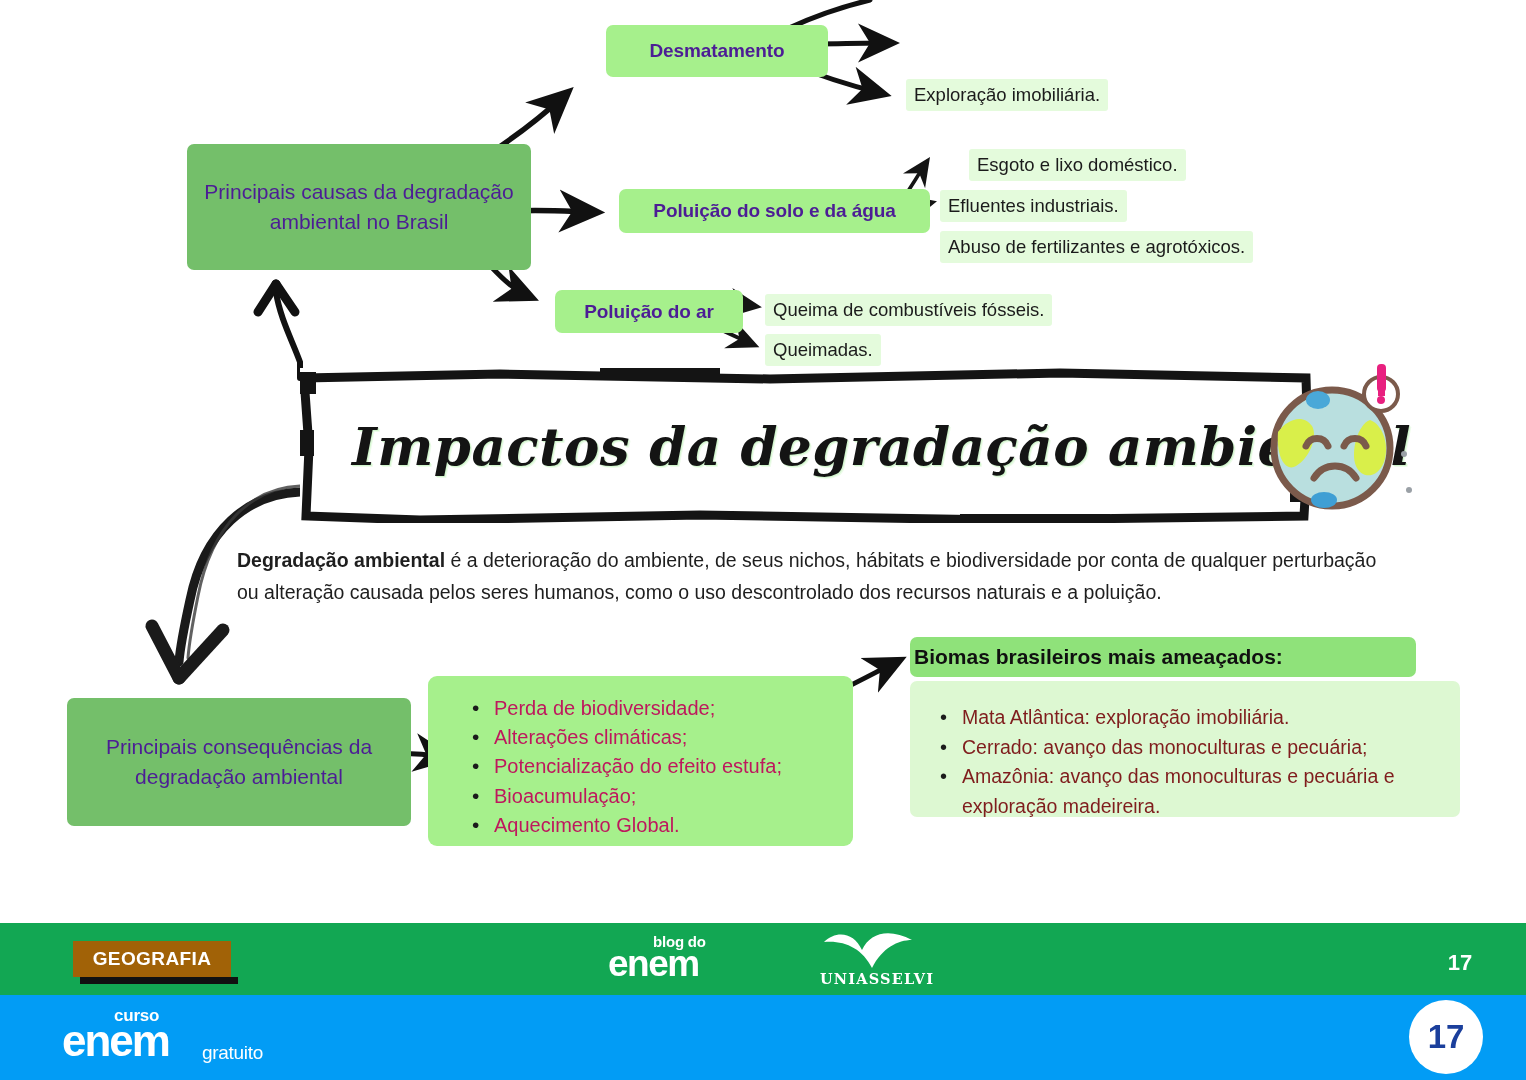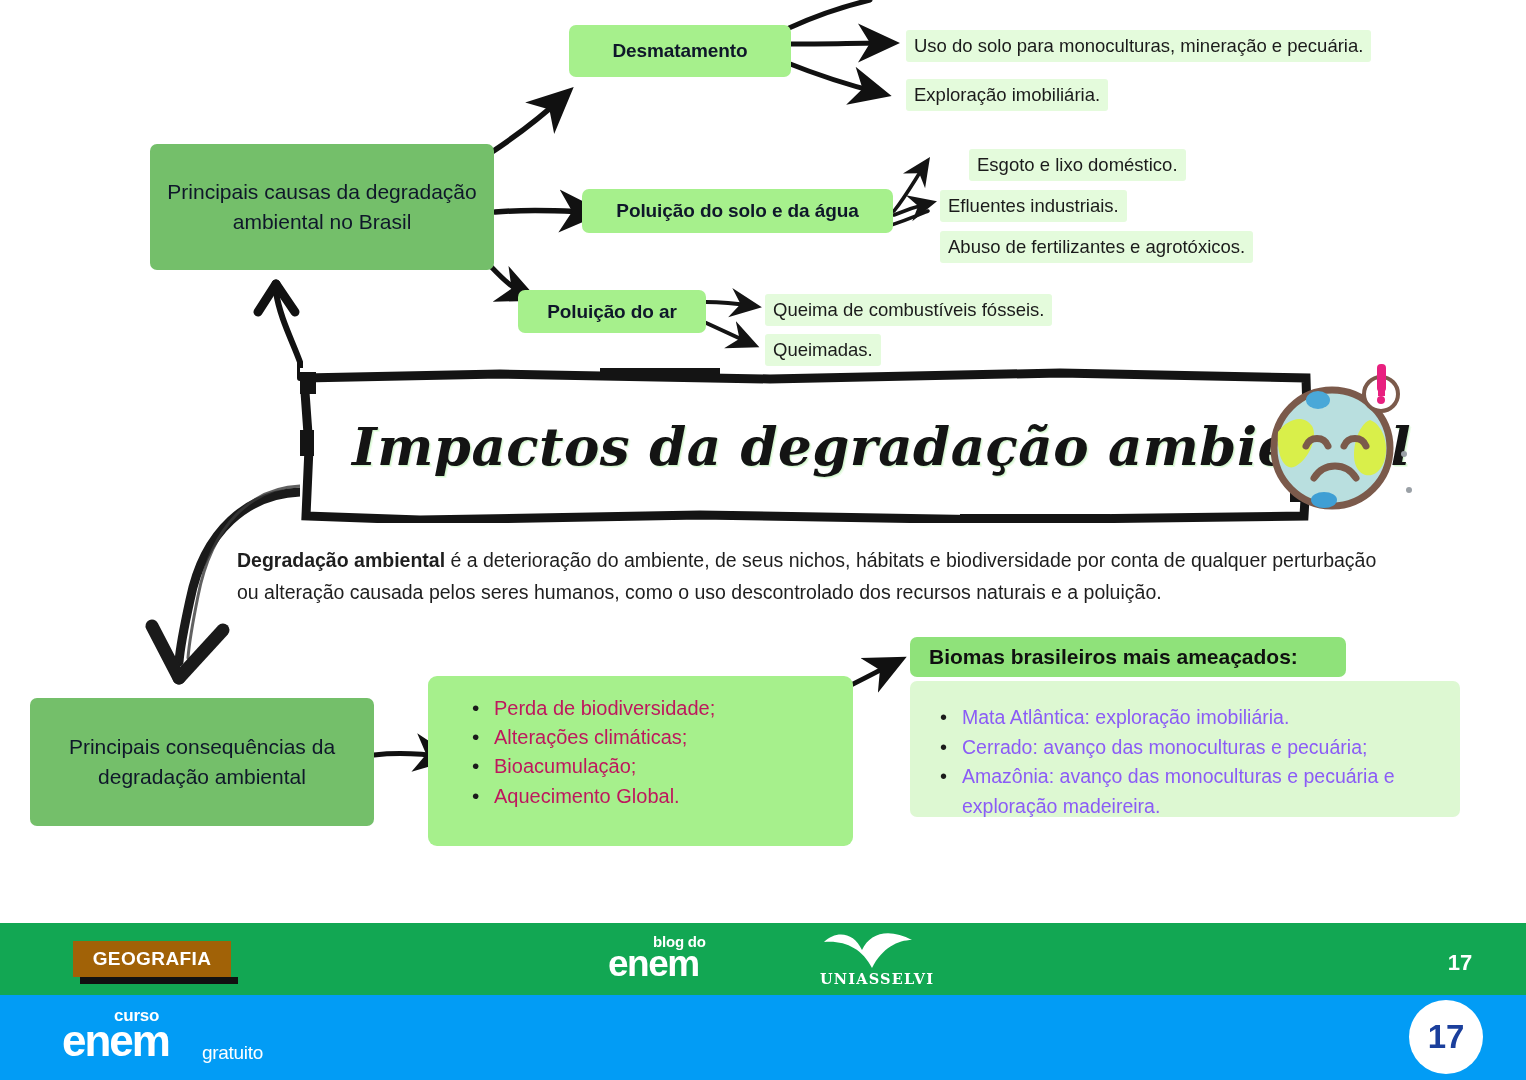--- a/index.html
+++ b/index.html
@@ -27,21 +27,22 @@
   }
 
   
   .node {
     position: absolute;
     z-index: 3;
     display: flex;
     align-items: center;
     justify-content: center;
     text-align: center;
-    color: #0f172a;
+    color: #4c1d95;
+    margin-left: 37px;
   }
 
   .node-dark {
     background: #74bf6a;
     border-radius: 7px;
     font-size: 21px;
     line-height: 1.42;
     font-weight: 400;
     padding: 10px 12px;
   }
@@ -151,37 +152,37 @@
     left: 910px; top: 681px;
     width: 550px; height: 136px;
     background: #ddf8d2;
     border-radius: 7px;
     z-index: 3;
     padding: 22px 16px 12px 26px;
   }
   #biomas-head {
     position: absolute;
     left: 910px; top: 637px;
-    width: 436px; height: 40px;
+    width: 506px; height: 40px;
     background: #8fe27a;
     border-radius: 7px;
     z-index: 4;
     display: flex;
     align-items: center;
-    padding-left: 19px;
+    padding-left: 4px;
     font-size: 21px;
     font-weight: 700;
     color: #101010;
   }
   #biomas-body ul { margin: 0; padding: 0; list-style: none; }
   #biomas-body li {
     position: relative;
     font-size: 19.5px;
     line-height: 1.52;
-    color: #8b5cf6;
+    color: #7f1d1d;
     padding-left: 26px;
   }
   #biomas-body li::before {
     content: "\2022";
     position: absolute;
     left: 4px; top: -1px;
     font-size: 20px;
     color: #1b1b1b;
   }
 
@@ -380,21 +381,20 @@
   </div>
 
   <div class="node node-mid" style="left:582px; top:189px; width:311px; height:44px;text-align:right;">
     <span>Poluição do solo e da água</span>
   </div>
 
   <div class="node node-mid" style="left:518px; top:290px; width:188px; height:43px;">
     <span>Poluição do ar</span>
   </div>
 
-  <div class="leaf" style="left:906px; top:30px;">Uso do solo para monoculturas, mineração e pecuária.</div>
   <div class="leaf" style="left:906px; top:79px;">Exploração imobiliária.</div>
 
   <div class="leaf" style="left:969px; top:149px;">Esgoto e lixo doméstico.</div>
   <div class="leaf" style="left:940px; top:190px;">Efluentes industriais.</div>
   <div class="leaf" style="left:940px; top:231px;">Abuso de fertilizantes e agrotóxicos.</div>
 
   <div class="leaf" style="left:765px; top:294px;">Queima de combustíveis fósseis.</div>
   <div class="leaf" style="left:765px; top:334px;">Queimadas.</div>
 
   <div id="banner">
@@ -434,20 +434,21 @@
   </div>
 
   <div class="node node-dark" style="left:30px; top:698px; width:344px; height:128px;">
     <span>Principais consequências da degradação ambiental</span>
   </div>
 
   <div id="cons-list">
     <ul>
       <li>Perda de biodiversidade;</li>
       <li>Alterações climáticas;</li>
+      <li>Potencialização do efeito estufa;</li>
       <li>Bioacumulação;</li>
       <li>Aquecimento Global.</li>
     </ul>
   </div>
 
   <div id="biomas-body">
     <ul>
       <li>Mata Atlântica: exploração imobiliária.</li>
       <li>Cerrado: avanço das monoculturas e pecuária;</li>
       <li>Amazônia: avanço das monoculturas e pecuária e exploração madeireira.</li>

